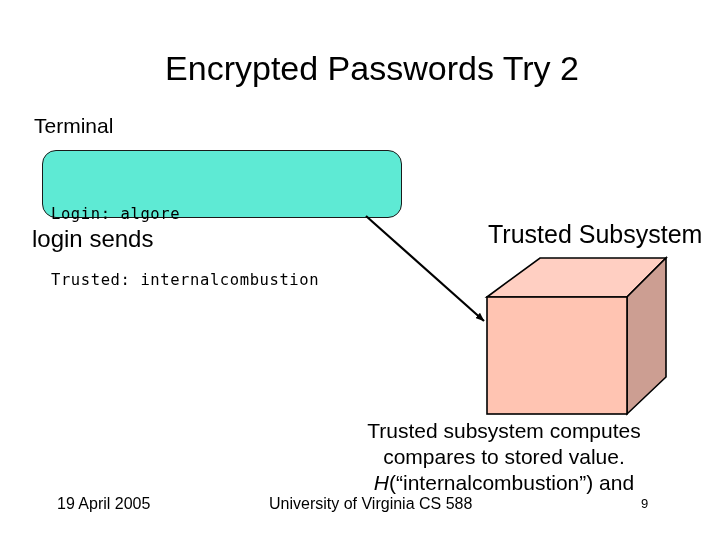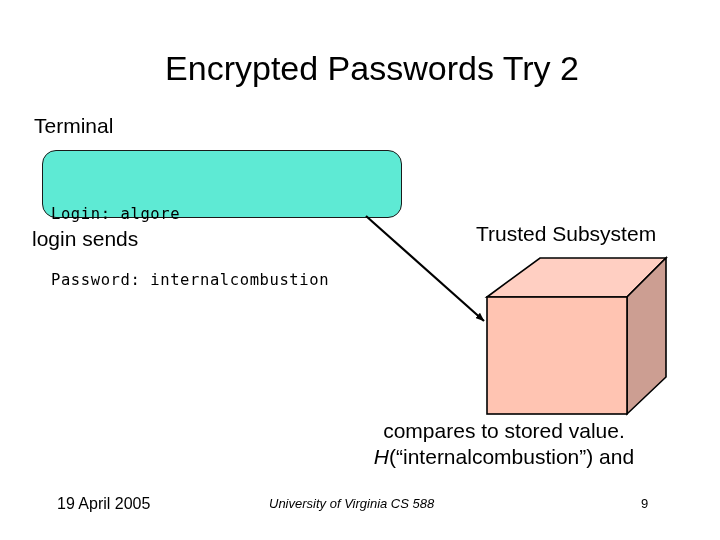--- a/index.html
+++ b/index.html
@@ -66,31 +66,31 @@
     letter-spacing: 0.6px;
     color: #000000;
     white-space: pre;
   }
 
   
   .login-sends {
     position: absolute;
     left: 32px;
     top: 225px;
-    font-size: 21px;
+    font-size: 24px;
     line-height: 28px;
     white-space: nowrap;
   }
 
   
   .subsystem-label {
     position: absolute;
-    left: 476px;
+    left: 488px;
     top: 221px;
-    font-size: 21px;
+    font-size: 25px;
     line-height: 26px;
     white-space: nowrap;
   }
 
   
   .overlay {
     position: absolute;
     left: 0;
     top: 0;
     width: 720px;
@@ -117,24 +117,23 @@
     left: 57px;
     top: 497px;
     font-size: 16px;
     line-height: 14px;
     white-space: nowrap;
   }
   .footer-center {
     position: absolute;
     left: 269px;
     top: 497px;
-    font-size: 13px;
+    font-size: 16px;
     line-height: 14px;
     white-space: nowrap;
-    font-style: italic;
   }
   .footer-page {
     position: absolute;
     left: 641px;
     top: 496px;
     font-size: 13px;
     line-height: 15px;
     white-space: nowrap;
   }
 </style>
@@ -143,21 +142,21 @@
 
 <div id="slide">
 
   <div class="slide-title">Encrypted Passwords Try 2</div>
 
   <div class="terminal-label">Terminal</div>
 
   <div class="terminal-box">
     <div class="terminal-lines">
       <div>Login: algore</div>
-      <div>Password: internalcombustion</div>
+      <div>Trusted: internalcombustion</div>
     </div>
   </div>
 
   <div class="login-sends">
     <div>login sends</div>
   </div>
 
   <div class="subsystem-label">Trusted Subsystem</div>
 
   <svg class="overlay" viewBox="0 0 720 540">
@@ -170,20 +169,21 @@
     <line x1="366" y1="216" x2="484" y2="321" stroke="#000000" stroke-width="2.2" marker-end="url(#arrowhead)"></line>
 
     <polygon points="487,297 540,258 666,258 627,297" fill="#ffcfc2" stroke="#000000" stroke-width="1.6"></polygon>
 
     <polygon points="627,297 666,258 666,377 627,414" fill="#cc9e92" stroke="#000000" stroke-width="1.6"></polygon>
 
     <rect x="487" y="297" width="140" height="117" fill="#ffc4b2" stroke="#000000" stroke-width="1.6"></rect>
   </svg>
 
   <div class="explanation">
+    <div>Trusted subsystem computes</div>
     <div>compares to stored value.</div>
     <div><span class="ital">H</span><span>(“internalcombustion”) and</span></div>
   </div>
 
   <div class="footer-date">19 April 2005</div>
   <div class="footer-center">University of Virginia CS 588</div>
   <div class="footer-page">9</div>
 
 </div>
 

